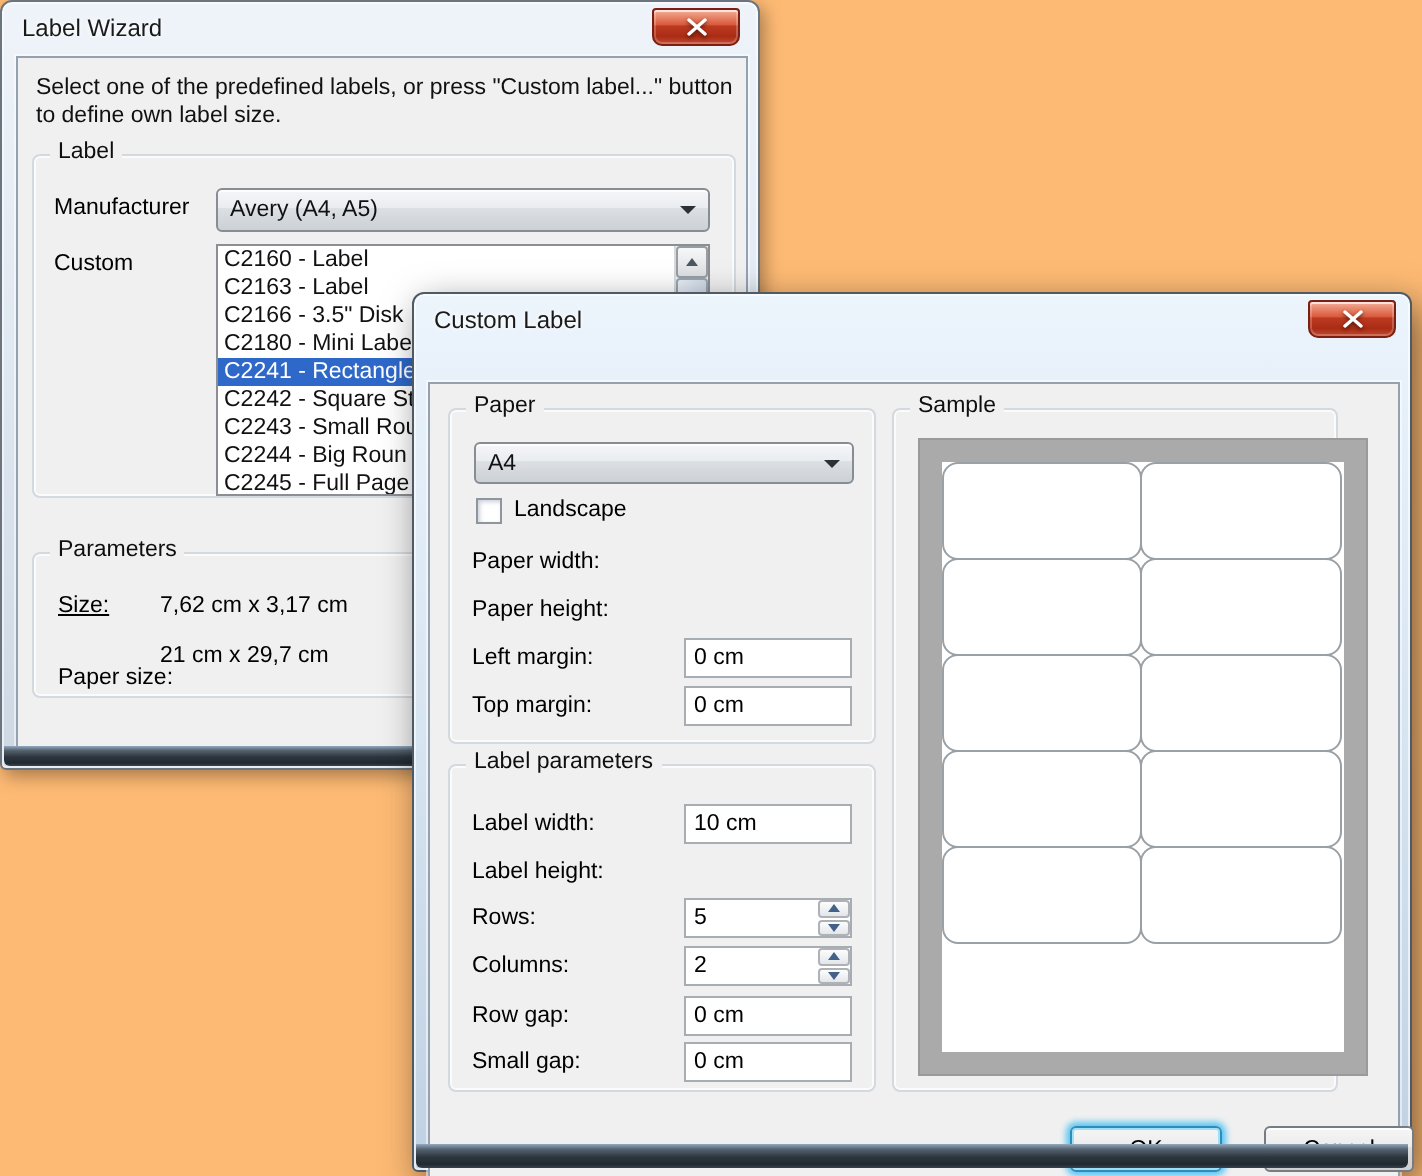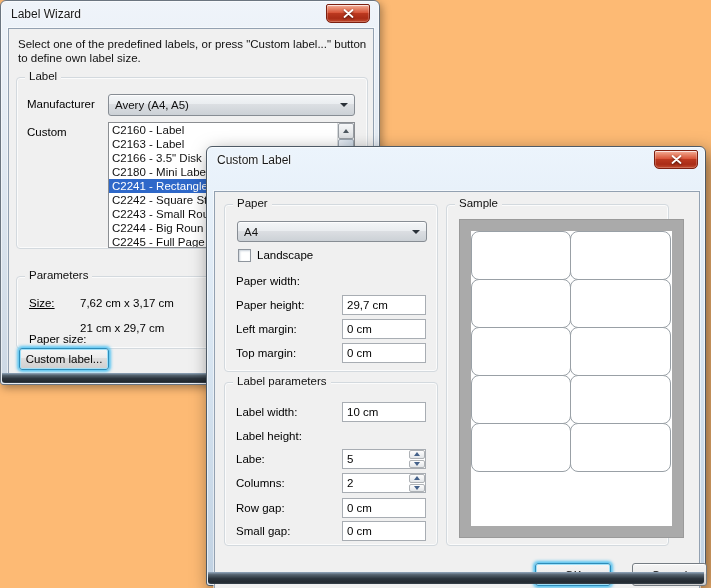--- a/index.html
+++ b/index.html
@@ -175,21 +175,20 @@
       </div>
 
       <div class="groupbox gb-params">
         <span class="gcap">Parameters</span>
         <span class="lbl p-size-lbl">Size:</span>
         <span class="lbl p-size-val">7,62 cm x 3,17 cm</span>
         <span class="lbl p-psize-lbl">Paper size:</span>
         <span class="lbl p-psize-val">21 cm x 29,7 cm</span>
       </div>
 
-      <button class="btn focus custom-btn">Custom label...</button>
     </div>
   </section>
 
   <section class="win cl">
     <div class="titlebar">
       <span class="title">Custom Label</span>
       <button class="close">
         <span class="close-x">
           <svg width="11" height="9" viewBox="0 0 11 9">
               <path d="M1.5 1 L9.5 8 M9.5 1 L1.5 8" stroke="#ffffff" stroke-width="1.7" stroke-linecap="round" fill="none"></path>
@@ -206,21 +205,20 @@
           <span class="tri tri-down-c"></span>
         </div>
         <span class="checkbox cb-landscape"></span>
         <span class="lbl landscape-lbl">Landscape</span>
 
         <div class="frow pr1">
           <span class="lbl">Paper width:</span>
         </div>
         <div class="frow pr2">
           <span class="lbl">Paper height:</span>
-          <input class="tfield" value="29,7 cm" style="">
         </div>
         <div class="frow pr3">
           <span class="lbl">Left margin:</span>
           <input class="tfield" value="0 cm" style="">
         </div>
         <div class="frow pr4">
           <span class="lbl">Top margin:</span>
           <input class="tfield" value="0 cm" style="">
         </div>
       </div>
@@ -229,21 +227,21 @@
         <span class="gcap">Label parameters</span>
 
         <div class="frow lr1">
           <span class="lbl">Label width:</span>
           <input class="tfield" value="10 cm" style="">
         </div>
         <div class="frow lr2">
           <span class="lbl">Label height:</span>
         </div>
         <div class="frow lr3">
-          <span class="lbl">Labe:</span>
+          <span class="lbl">Rows:</span>
           <input class="tfield" value="5" style="">
           <span class="spinner">
             <span class="spin-btn up">
                 <i class="tri tri-spin-up"></i>
               </span>
             <span class="spin-btn down">
                 <i class="tri tri-spin-down"></i>
               </span>
           </span>
         </div>

